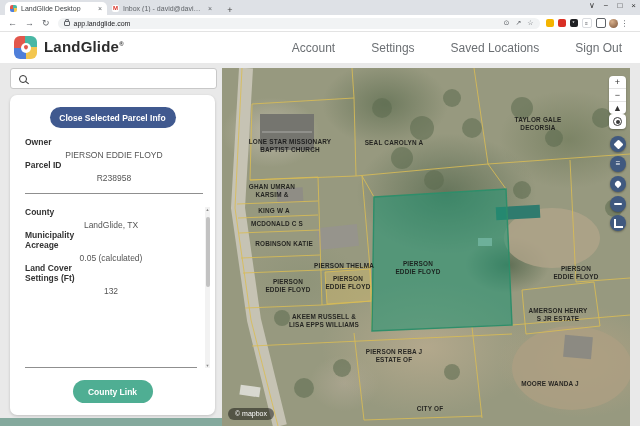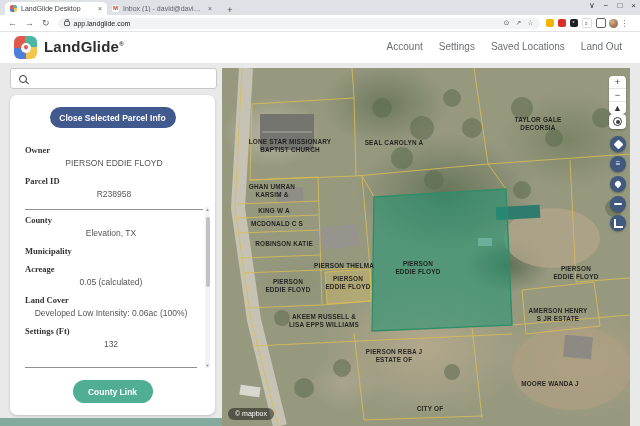--- a/index.html
+++ b/index.html
@@ -26,32 +26,32 @@
   .ext{width:8px;height:8px;border-radius:2px;font-size:5px;color:#fff;text-align:center;line-height:8px;}
   .avatar{width:9px;height:9px;border-radius:50%;background:radial-gradient(circle at 35% 30%,#d8b08c,#7a5236);margin-left:3px;}
   .menu3{color:#5f6368;font-size:8px;margin:0 4px 0 3px;}
   
   .appheader{position:absolute;left:0;top:32px;width:640px;height:31px;background:#fff;}
   .logo{position:absolute;left:14px;top:4px;width:23px;height:23px;border-radius:6px;background:conic-gradient(#49b7a4 0 25%,#f3c64f 25% 50%,#4f7fd9 50% 75%,#e2574c 75% 100%);}
   .logo .core{position:absolute;left:6.5px;top:6.5px;width:10px;height:10px;border-radius:50%;background:#fff;}
   .logo .pin{position:absolute;left:9.5px;top:8.5px;width:4px;height:4px;border-radius:50% 50% 50% 0;background:#e2574c;transform:rotate(-45deg);}
   .brand{position:absolute;left:44px;top:6px;font-size:15px;font-weight:bold;color:#2d2d2d;letter-spacing:.2px;}
   .brand sup{font-size:6px;}
-  .appnav{position:absolute;right:18px;top:9px;display:flex;gap:16px;font-size:10px;color:#6b6f73;}
+  .appnav{position:absolute;right:18px;top:9px;display:flex;gap:36px;font-size:12px;color:#6b6f73;}
   .appnav span{cursor:pointer;}
   
   .searchbox{position:absolute;left:10px;top:68px;width:205px;height:19px;background:#fff;border:1px solid #c8c8c8;border-radius:3px;display:flex;align-items:center;}
   .mag{width:6px;height:6px;border:1.4px solid #333;border-radius:50%;position:relative;margin:0 6px 0 8px;flex:0 0 auto;}
   .mag:after{content:"";position:absolute;left:5px;top:6px;width:4px;height:1.4px;background:#333;transform:rotate(40deg);}
   .searchbox input{border:none;outline:none;background:transparent;font-size:8.5px;color:#333;flex:1;font-family:"Liberation Sans",sans-serif;}
   .searchbox input::placeholder{color:#9a9a9a;}
   .card{position:absolute;left:10px;top:95px;width:205px;height:320px;background:#fff;border-radius:7px;box-shadow:0 1px 3px rgba(0,0,0,.18);}
   .btn-close{position:absolute;left:50%;transform:translateX(-50%);top:12px;width:126px;height:21px;background:#40598f;border:none;border-radius:11px;color:#fff;font-size:8.5px;font-weight:bold;font-family:"Liberation Sans",sans-serif;}
   .fields{position:absolute;left:15px;top:42px;width:178px;}
-  .frow .lab{font-size:8.5px;font-weight:bold;color:#333;margin-top:8px;font-family:Liberation Serif, serif;}
+  .frow .lab{font-size:8.5px;font-weight:bold;color:#333;margin-top:0;}
   .frow .val{font-size:8.5px;color:#555;margin-top:3px;min-height:4px;text-align:center;}
   .divider{border-top:1px solid #8f8f8f;margin:10px 0 0 0;}
   .scrollzone{position:absolute;left:15px;top:112px;width:172px;height:160px;overflow:hidden;border-bottom:1px solid #8f8f8f;}
   .sbar{position:absolute;right:5px;top:112px;width:5px;height:161px;background:#f2f2f2;}
   .sbar .thumb{position:absolute;left:0.5px;top:10px;width:4px;height:70px;background:#c2c2c2;border-radius:2px;}
   .sbar .ar{position:absolute;left:0;width:5px;font-size:4px;color:#888;text-align:center;}
   .btn-county{position:absolute;left:50%;transform:translateX(-50%);bottom:12px;width:80px;height:23px;background:#4fae93;border:none;border-radius:12px;color:#fff;font-size:8.5px;font-weight:bold;font-family:"Liberation Sans",sans-serif;}
   .footstrip{position:absolute;left:0;top:418px;width:222px;height:8px;background:#84a99d;}
   
   .map{position:absolute;left:222px;top:68px;width:408px;height:358px;background-color:#97997f;
@@ -134,21 +134,21 @@
 <div class="appheader">
   <div class="logo">
     <div class="core"></div>
       <div class="pin"></div>
   </div>
   <div class="brand"><span>LandGlide</span><sup>®</sup></div>
   <div class="appnav">
     <span>Account</span>
     <span>Settings</span>
     <span>Saved Locations</span>
-    <span>Land Out</span>
+    <span>Sign Out</span>
   </div>
 </div>
 
 <div class="searchbox">
   <span class="mag"></span>
 </div>
 
 <div class="card">
   <button class="btn-close">Close Selected Parcel Info</button>
   <div class="fields" id="fields-top">
@@ -158,32 +158,31 @@
       </div>
       <div class="frow">
         <div class="lab">Parcel ID</div>
         <div class="val">R238958</div>
       </div>
       <div class="divider"></div>
     </div>
   <div class="scrollzone" id="fields-scroll">
       <div class="frow">
         <div class="lab">County</div>
-        <div class="val">Elevation, TX</div>
+        <div class="val">LandGlide, TX</div>
       </div>
       <div class="frow">
         <div class="lab">Municipality</div>
       </div>
       <div class="frow">
         <div class="lab">Acreage</div>
         <div class="val">0.05 (calculated)</div>
       </div>
       <div class="frow">
         <div class="lab">Land Cover</div>
-        <div class="val">Developed Low Intensity: 0.06ac (100%)</div>
       </div>
       <div class="frow">
         <div class="lab">Settings (Ft)</div>
         <div class="val">132</div>
       </div>
     </div>
   <div class="sbar">
     <span class="ar" style="top:0;">▲</span>
     <span class="thumb"></span>
     <span class="ar" style="bottom:0;">▼</span>

